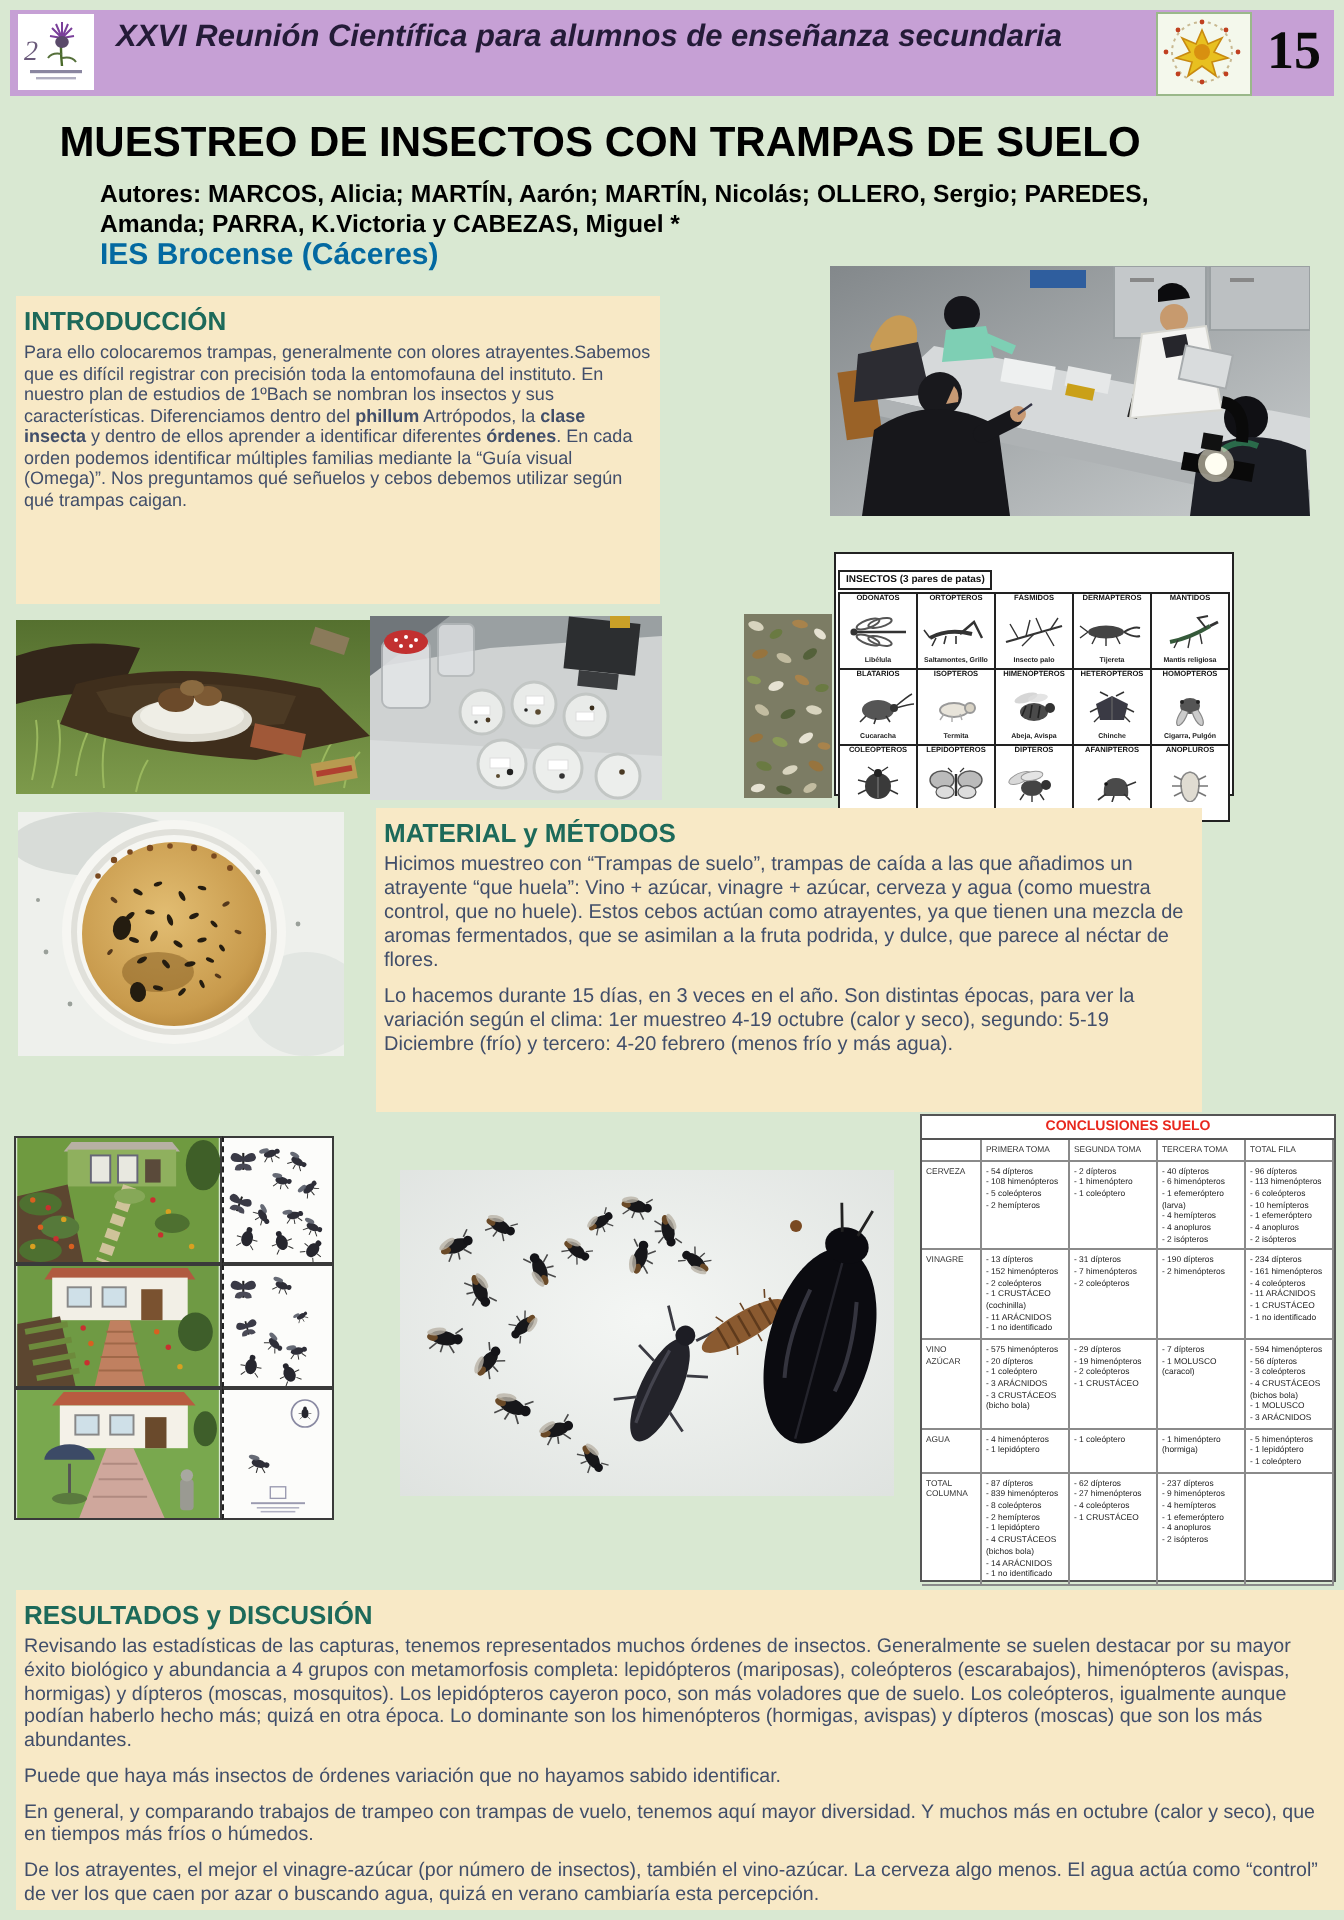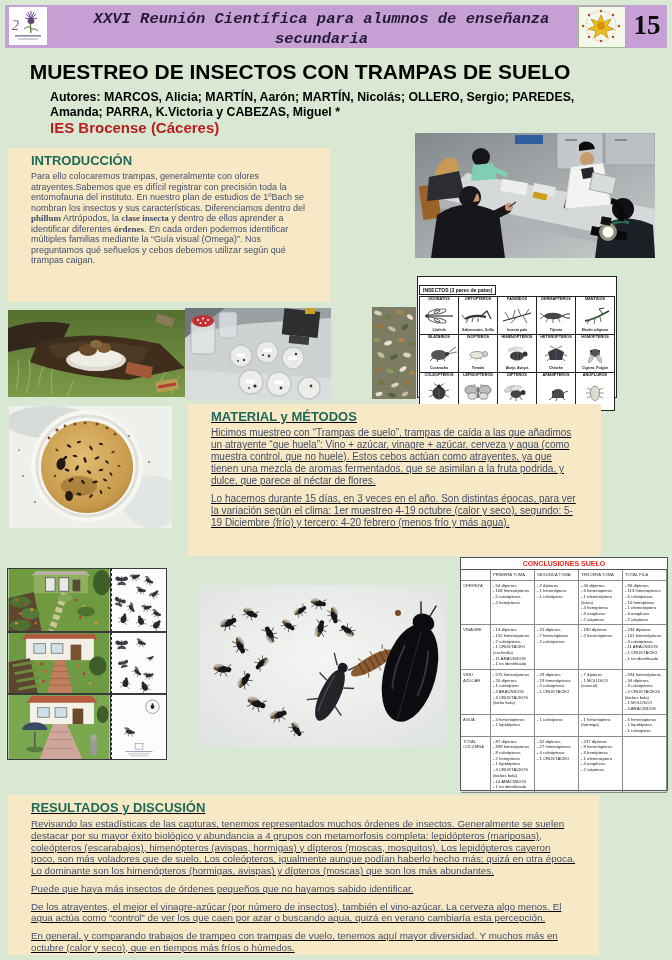--- a/index.html
+++ b/index.html
@@ -5,28 +5,28 @@
   html,body{margin:0;padding:0;background:#eee;}
   .poster{position:relative;width:672px;height:960px;background:#d9e8d2;font-family:"Liberation Sans",sans-serif;overflow:hidden;}
   .abs{position:absolute;}
   .band{background:#c6a0d5;}
   .band-title{color:#241b38;font-weight:bold;font-style:italic;text-align:center;font-size:15.5px;line-height:1.3;}
   .logo{background:#fff;}
   .logo2{background:#f4f8ec;border:1px solid #9ab88a;}
   .num{font-size:27px;font-weight:bold;color:#0a0a0a;text-align:center;}
   .title{font-size:21px;font-weight:bold;color:#000;text-align:center;margin:0;}
   .authors{font-size:12.3px;font-weight:bold;color:#000;line-height:1.25;}
-  .ies{font-size:15px;font-weight:bold;color:#b91c1c;}
-  .box{background:#f8e9c6;box-sizing:border-box;padding:5px 23px;}
+  .ies{font-size:15px;font-weight:bold;color:#0369a1;}
+  .box{background:#f8e9c6;box-sizing:border-box;padding:5px 4px;}
   .box .h{color:#1d6a5a;font-weight:bold;font-size:13px;margin:0 0 3px 0;}
   .intro p{margin:0;color:#414e6a;font-size:9px;line-height:1.17;}
   .intro .ind{text-indent:9px;}
   .mat p{margin:0 0 6px 0;color:#414e6a;font-size:10px;line-height:1.2;}
   .res p{margin:0 0 6px 0;color:#414e6a;font-size:9.8px;line-height:1.2;}
-  .bold-ink{font-weight:bold;font-family:Liberation Serif, serif;}
+  .bold-ink{font-weight:bold;}
   svg{display:block;}
   
   .chart{background:#fff;border:1px solid #222;box-sizing:border-box;padding:1px;}
   .chart-tab{display:inline-block;border:1px solid #222;font-size:5px;font-weight:bold;color:#111;padding:1px 3px;background:#fff;margin:0 0 1px 0;}
   .cgrid5{display:grid;grid-template-columns:repeat(5,1fr);border-top:1px solid #222;border-left:1px solid #222;}
   .icell{border-right:1px solid #222;border-bottom:1px solid #222;height:35px;display:flex;flex-direction:column;align-items:center;justify-content:space-between;padding:1px 0.5px;overflow:hidden;background:#fff;}
   .ord{font-size:3.8px;font-weight:bold;color:#111;text-align:center;line-height:1;}
   .com{font-size:3.5px;font-weight:bold;color:#222;text-align:center;line-height:1;}
   
   .ctab{background:#fff;border:1px solid #555;box-sizing:border-box;color:#222;}
@@ -80,21 +80,21 @@
       <text x="3" y="23" font-size="14" font-style="italic" fill="#6a5a7a" font-family="Liberation Serif, serif">2</text>
       <path d="M22,26 Q21,16 22,12" stroke="#4a6a2a" stroke-width="1.2" fill="none"></path>
       <path d="M22,12 l-5,-5 M22,12 l5,-5 M22,12 l-6,-1 M22,12 l6,-1 M22,11 l0,-7 M22,12 l-3,-7 M22,12 l3,-7" stroke="#7a3f9a" stroke-width="1" fill="none"></path>
       <ellipse cx="22" cy="14" rx="3.4" ry="3" fill="#5a4a6a"></ellipse>
       <path d="M22,20 q-5,-1 -7,2 M22,22 q5,-1 7,2" stroke="#55703a" stroke-width="1" fill="none"></path>
       <rect x="6" y="28" width="26" height="1.6" fill="#8a86a0"></rect>
       <rect x="9" y="31.5" width="20" height="1.2" fill="#b0aec0"></rect>
     </svg>
   </div>
 
-  <div class="abs band-title" style="left:69px;top:9px;width:505px;font-family:Liberation Mono, monospace;">
+  <div class="abs band-title" style="left:42px;top:9px;width:505px;">
     <div>XXVI Reunión Científica para alumnos de enseñanza secundaria</div>
   </div>
 
   <div class="abs logo2" style="left:578px;top:6px;width:46px;height:40px;">
     <svg width="44" height="38" viewBox="0 0 44 38">
       <circle cx="22" cy="19" r="15" fill="none" stroke="#c8b890" stroke-width="1" stroke-dasharray="1.5 2"></circle>
       <g fill="#e8c020" stroke="#c88a10" stroke-width="0.8">
         <polygon points="22,8 25,15 32,12 28,19 35,22 27,24 29,31 22,26 15,31 17,24 9,22 16,19 12,12 19,15"></polygon>
       </g>
       <circle cx="22" cy="19" r="4" fill="#d89010"></circle>
@@ -423,21 +423,21 @@
         <ellipse cx="40" cy="66" rx="3.2" ry="1.8" fill="#a8834c" transform="rotate(8 40 66)"></ellipse>
       <ellipse cx="10" cy="76" rx="4" ry="2.2" fill="#6a7a42" transform="rotate(18 10 76)"></ellipse>
         <ellipse cx="23" cy="78" rx="4" ry="2" fill="#d8d4be" transform="rotate(-22 23 78)"></ellipse>
         <ellipse cx="36" cy="76" rx="4" ry="2.2" fill="#97743e" transform="rotate(28 36 76)"></ellipse>
       <ellipse cx="7" cy="87" rx="3.6" ry="2" fill="#e6e2d2" transform="rotate(-12 7 87)"></ellipse>
         <ellipse cx="20" cy="88" rx="4" ry="2" fill="#54613a" transform="rotate(16 20 88)"></ellipse>
         <ellipse cx="33" cy="87" rx="3.6" ry="2" fill="#c2bca0" transform="rotate(-28 33 87)"></ellipse>
     </g>
   </svg>
 
-  <div class="abs box mat" style="left:188px;top:404px;width:413px;height:152px;text-decoration:underline;">
+  <div class="abs box mat" style="left:188px;top:404px;width:413px;height:152px;">
     <div class="h">MATERIAL y MÉTODOS</div>
     <p>Hicimos muestreo con “Trampas de suelo”, trampas de caída a las que añadimos un atrayente “que huela”: Vino + azúcar, vinagre + azúcar, cerveza y agua (como muestra control, que no huele). Estos cebos actúan como atrayentes, ya que tienen una mezcla de aromas fermentados, que se asimilan a la fruta podrida, y dulce, que parece al néctar de flores.</p>
     <p>Lo hacemos durante 15 días, en 3 veces en el año. Son distintas épocas, para ver la variación según el clima: 1er muestreo 4-19 octubre (calor y seco), segundo: 5-19 Diciembre (frío) y tercero: 4-20 febrero (menos frío y más agua).</p>
   </div>
 
   <svg class="abs" style="left:9px;top:406px;" width="163" height="122" viewBox="0 0 163 122">
     <defs>
         <radialGradient id="gAmb" cx="0.45" cy="0.4" r="0.75">
           <stop offset="0" stop-color="#e2bd72"></stop>
           <stop offset="0.7" stop-color="#c89a4c"></stop>
@@ -750,21 +750,21 @@
     <g transform="translate(210,88) rotate(15)">
       <ellipse rx="26" ry="50" fill="#0b0b10"></ellipse>
       <path d="M0,-46 L0,48" stroke="#24242c" stroke-width="1.2"></path>
       <ellipse cy="-52" rx="11" ry="9" fill="#0b0b10"></ellipse>
       <path d="M-4,-58 l-4,-14 M4,-58 l4,-14" stroke="#222" stroke-width="1.4" fill="none"></path>
       <path d="M-12,-26 q-5,26 -1,46 M12,-26 q5,26 1,46" stroke="#34343e" stroke-width="2" fill="none"></path>
     </g>
     <circle cx="198" cy="28" r="3" fill="#7a4a22"></circle>
   </svg>
 
-  <div class="abs box res" style="left:8px;top:795px;width:591px;height:160px;text-decoration:underline;">
+  <div class="abs box res" style="left:8px;top:795px;width:664px;height:160px;">
     <div class="h">RESULTADOS y DISCUSIÓN</div>
     <p>Revisando las estadísticas de las capturas, tenemos representados muchos órdenes de insectos. Generalmente se suelen destacar por su mayor éxito biológico y abundancia a 4 grupos con metamorfosis completa: lepidópteros (mariposas), coleópteros (escarabajos), himenópteros (avispas, hormigas) y dípteros (moscas, mosquitos). Los lepidópteros cayeron poco, son más voladores que de suelo. Los coleópteros, igualmente aunque podían haberlo hecho más; quizá en otra época. Lo dominante son los himenópteros (hormigas, avispas) y dípteros (moscas) que son los más abundantes.</p>
-    <p>Puede que haya más insectos de órdenes pequeños que no hayamos sabido identificar.</p>
+    <p>Puede que haya más insectos de órdenes variación que no hayamos sabido identificar.</p>
+    <p>En general, y comparando trabajos de trampeo con trampas de vuelo, tenemos aquí mayor diversidad. Y muchos más en octubre (calor y seco), que en tiempos más fríos o húmedos.</p>
     <p>De los atrayentes, el mejor el vinagre-azúcar (por número de insectos), también el vino-azúcar. La cerveza algo menos. El agua actúa como “control” de ver los que caen por azar o buscando agua, quizá en verano cambiaría esta percepción.</p>
-    <p>En general, y comparando trabajos de trampeo con trampas de vuelo, tenemos aquí mayor diversidad. Y muchos más en octubre (calor y seco), que en tiempos más fríos o húmedos.</p>
   </div>
 
 </div>
 
 </body></html>

